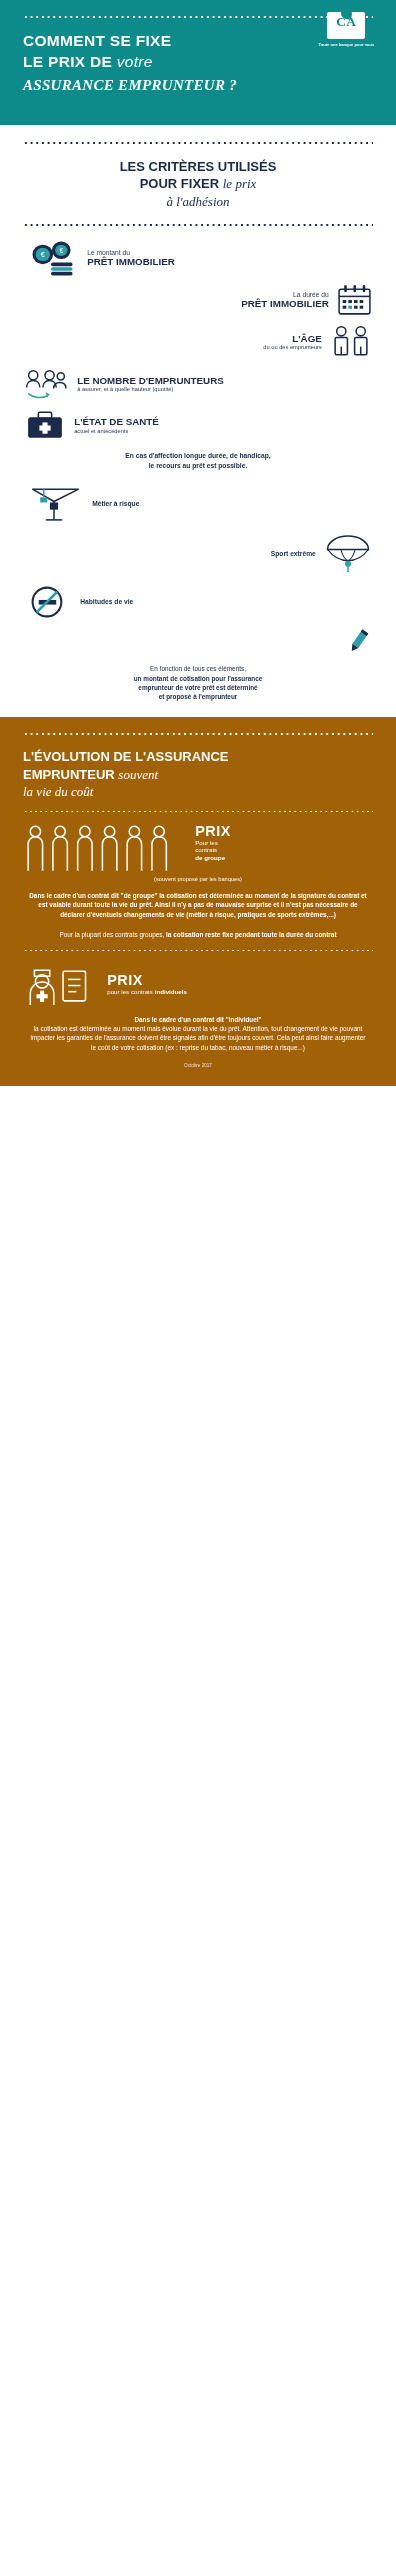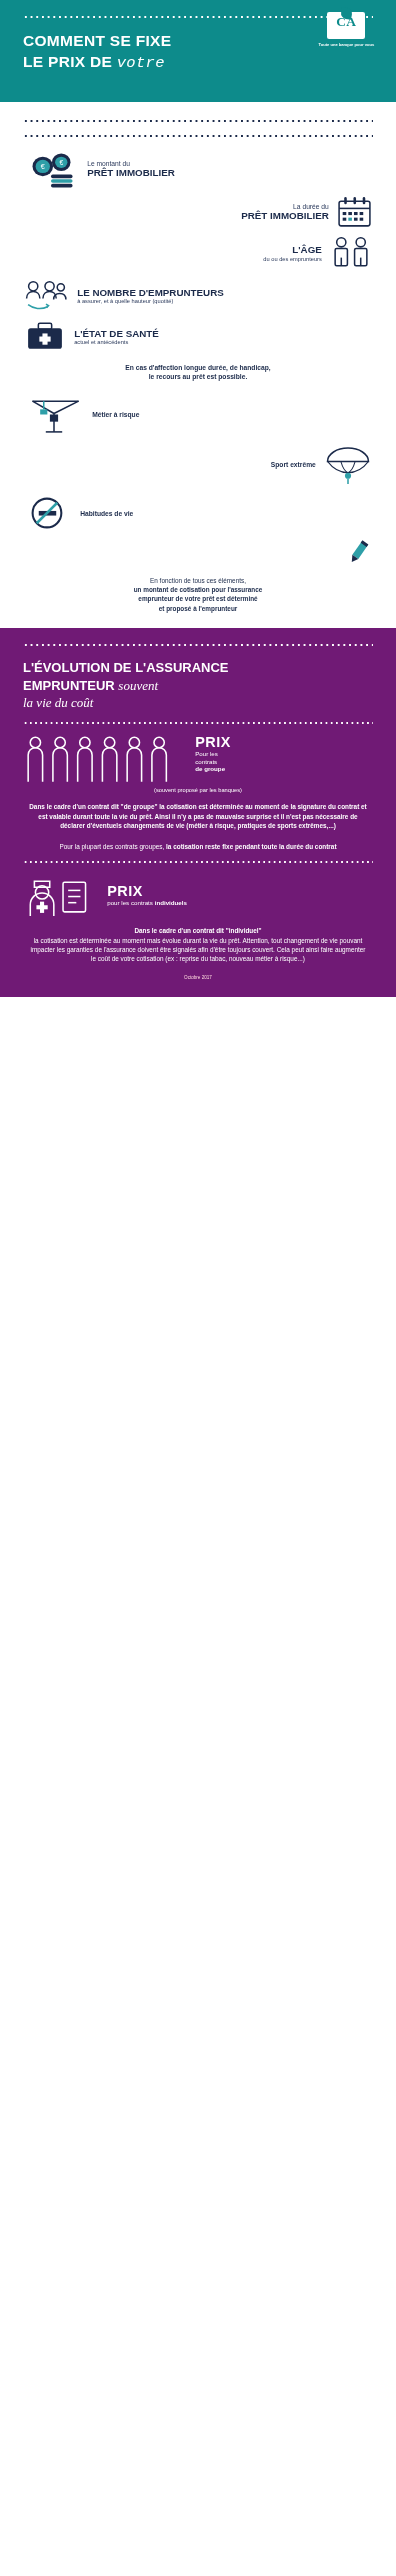--- a/index.html
+++ b/index.html
@@ -56,21 +56,21 @@
   .hero h1 {
     margin: 9.3px 0 0 0;
     font-size: 15.5px;
     line-height: 20.6px;
     font-weight: bold;
     letter-spacing: 0.3px;
     font-family: "Liberation Sans", sans-serif;
     text-transform: uppercase;
   }
   .script {
-    font-family: Liberation Mono, monospace;
+    font-family: Liberation Sans, sans-serif;
     font-style: italic;
     text-transform: none;
     font-weight: normal;
     font-size: 15.5px;
   }
   .hero .line3 {
     font-family: "Liberation Serif", serif;
     font-style: italic;
     font-size: 15px;
     display:block;
@@ -120,21 +120,21 @@
   .ls-row { display:flex; align-items:center; margin-bottom: 8.3px; }
   .ls-label { font-size: 6.7px; font-weight:bold; color:#1b2a4a; }
 
   .concl {
     margin: 9.3px 12.4px 0 12.4px;
     text-align:center; font-size: 6.4px; line-height: 9.3px; color:#1b2a4a;
   }
   .concl b { font-weight:bold; }
 
   
-  .sec-pink { background:#701a75; color:#fff; padding: 15.5px 23px 17.5px 23px; }
+  .sec-pink { background:#a16207; color:#fff; padding: 15.5px 23px 17.5px 23px; }
   .pink-title {
     font-size: 13px; line-height: 17.5px; font-weight:bold; text-transform:uppercase;
     margin: 7.2px 0 0 0;
   }
   .pink-title .sc { font-family:"Liberation Serif", serif; font-style:italic; text-transform:none; font-weight:normal; }
   .pink-title .l2 { display:block; }
   .pink-title .l3 { display:block; font-family:"Liberation Serif", serif; font-style:italic; text-transform:none; font-weight:normal; }
 
   .prix-block { display:flex; align-items:flex-start; gap:7.2px; margin-top: 5.2px; }
   .prix-word { font-size: 14.4px; font-weight:bold; letter-spacing:0.5px; }
@@ -173,26 +173,35 @@
         <div class="leaf"></div>
         <div class="ca">CA</div>
       </div>
       <div class="logo-tag">Toute une banque pour vous</div>
     </div>
 
     <h1>
       <span>Comment se fixe</span><br>
       <span>le prix de</span>
       <span class="script">votre</span>
+      <span class="line3">assurance emprunteur ?</span>
     </h1>
   </section>
 
   <section class="sec-white">
     <div class="dotline dark"></div>
 
+    <div class="sec-title">
+      <span>Les critères utilisés</span>
+      <span class="l2">
+        <span>pour fixer</span>
+        <span class="sc">le prix</span>
+      </span>
+      <span class="l3">à l'adhésion</span>
+    </div>
 
     <div class="dotline dark" style="margin-top:13.4px;"></div>
 
     <div class="criteria">
 
       <div class="crit-row left-icon">
         <div class="icon-box">
           <svg width="57" height="38" viewBox="0 0 110 74">
             <ellipse cx="38" cy="30" rx="20" ry="19" fill="#1b2a4a"></ellipse>
             <ellipse cx="38" cy="30" rx="14" ry="13" fill="#2e9fa8"></ellipse>

